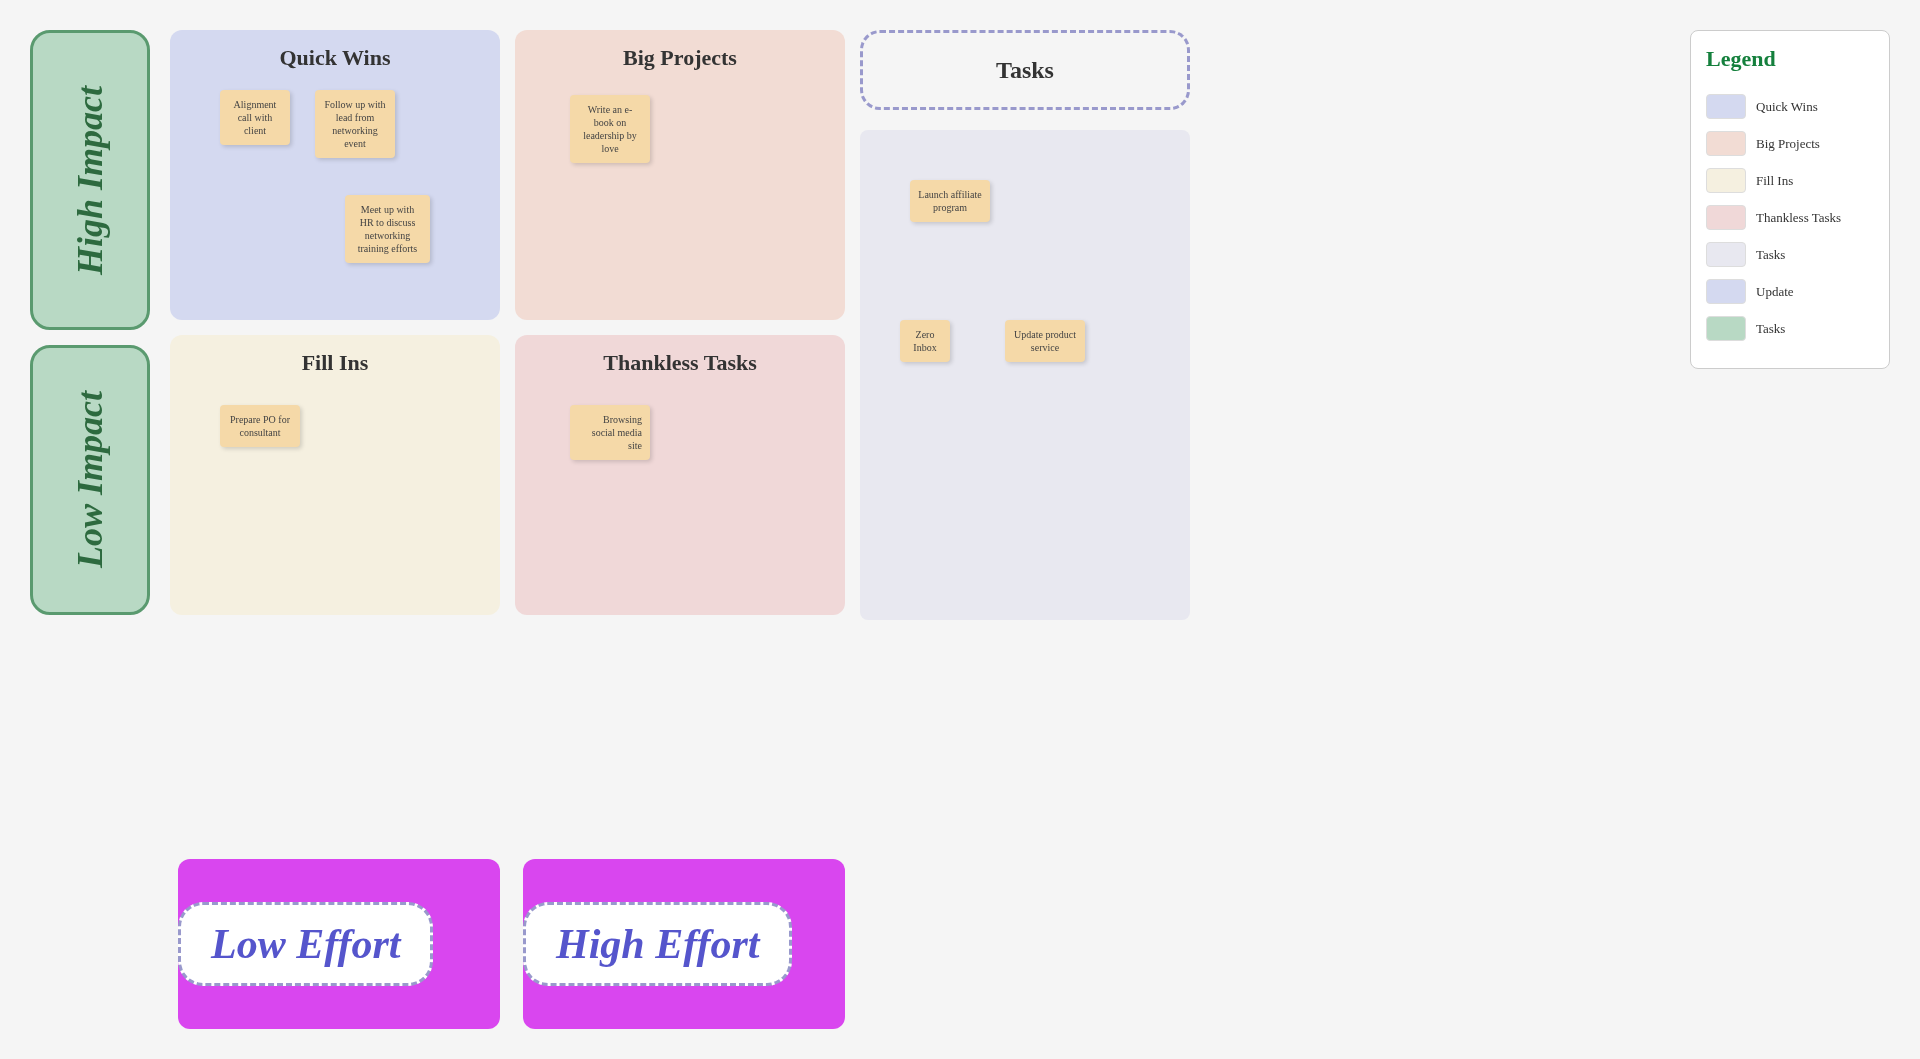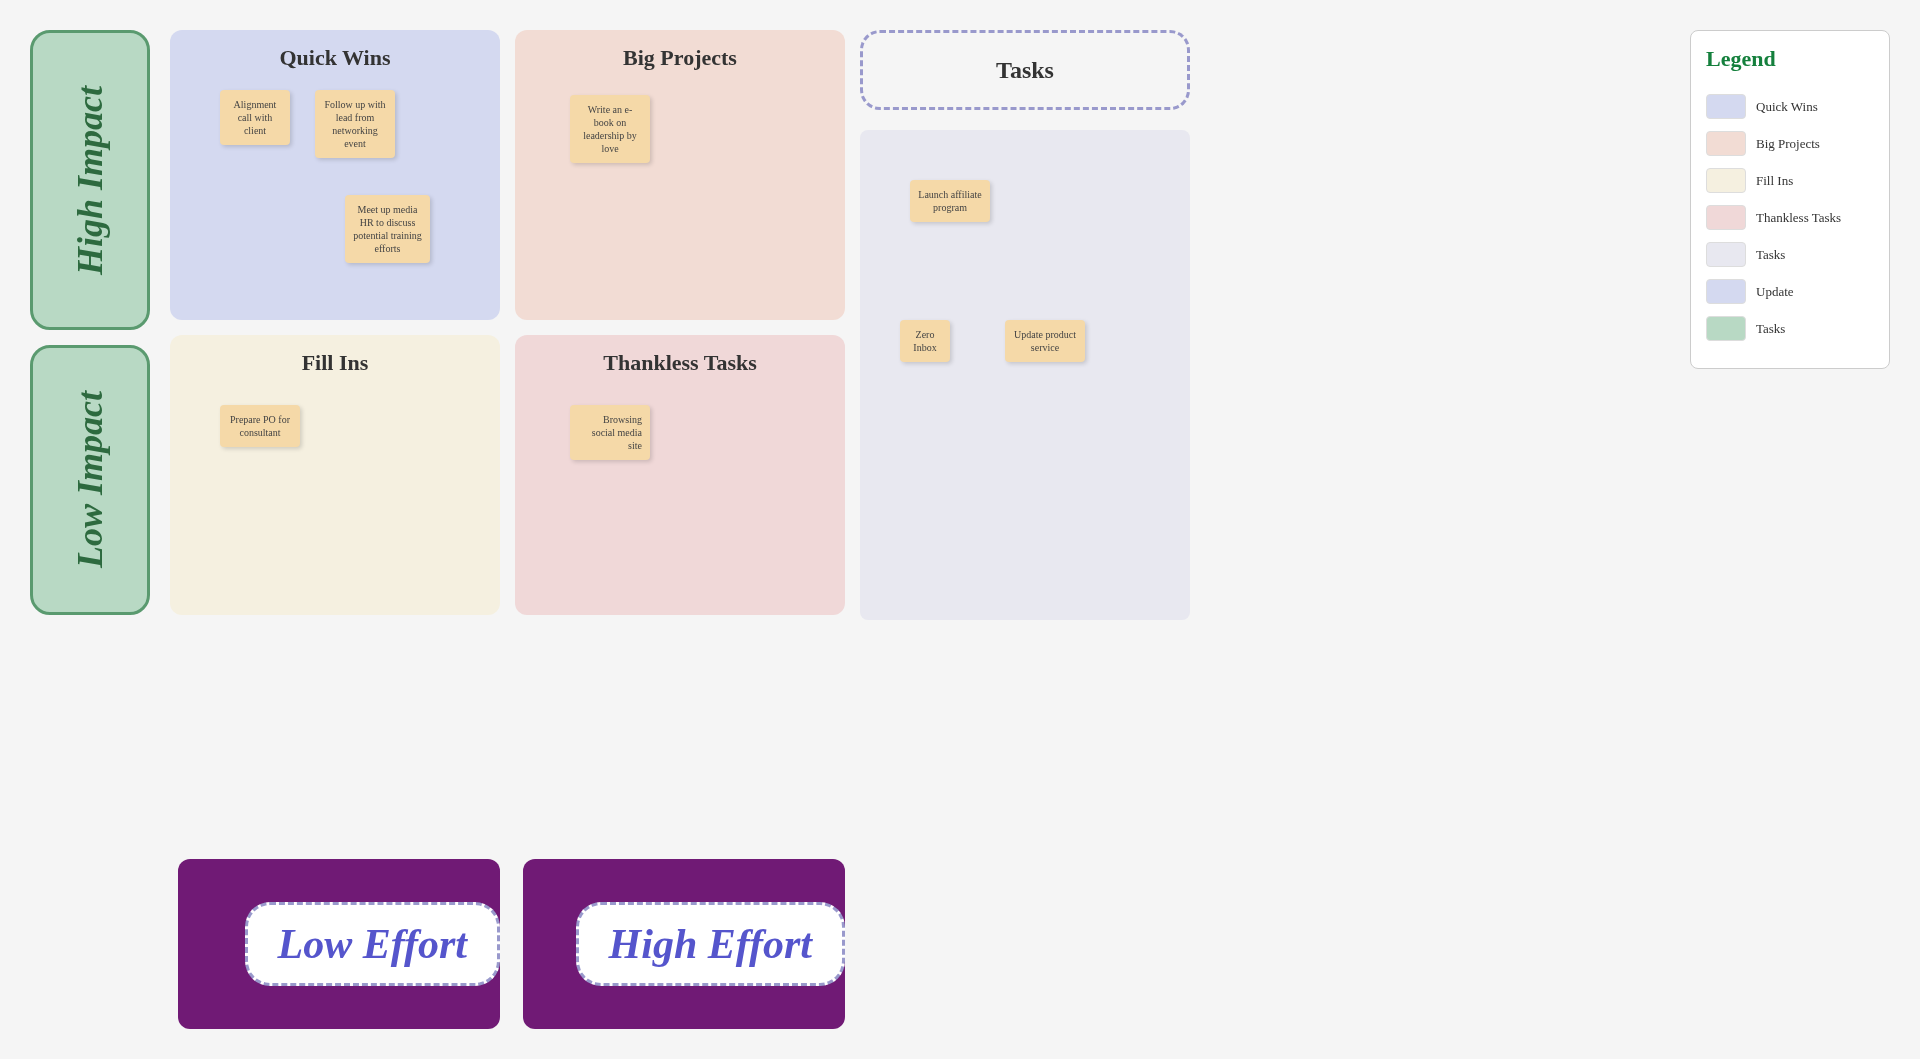--- a/index.html
+++ b/index.html
@@ -161,25 +161,25 @@
       bottom: 30px;
       left: 170px;
       width: 675px;
       height: 170px;
       display: flex;
       gap: 15px;
     }
 
     .effort-box {
       flex: 1;
-      background: #701a75;
+      background: #d946ef;
       border-radius: 12px;
       display: flex;
       align-items: center;
-      justify-content: flex-end;
+      justify-content: flex-start;
       margin-left: 8px;
     }
 
     .effort-label-inner {
       background: white;
       border: 3px solid #9999cc;
       border-radius: 25px;
       padding: 15px 30px;
       font-size: 42px;
       font-weight: bold;
@@ -248,21 +248,21 @@
 
     <div class="sticky sticky-orange" style="left:50px; top:60px; width:70px;">
       <span>Alignment call with client</span>
     </div>
 
     <div class="sticky sticky-orange" style="left:145px; top:60px; width:80px;">
       <span>Follow up with lead from networking event</span>
     </div>
 
     <div class="sticky sticky-orange" style="left:175px; top:165px; width:85px;">
-      <span>Meet up media HR to discuss potential training efforts</span>
+      <span>Meet up with HR to discuss networking training efforts</span>
     </div>
   </div>
 
   <div class="quadrant big-projects">
     <div class="quadrant-title">Big Projects</div>
 
     <div class="sticky sticky-orange" style="left:55px; top:65px; width:80px;">
       <span>Write an e-book on leadership by love</span>
     </div>
   </div>

